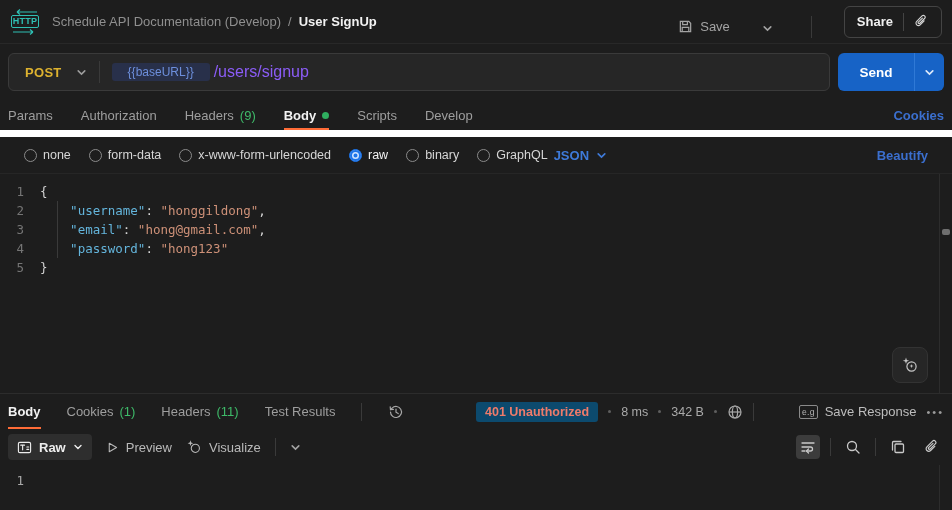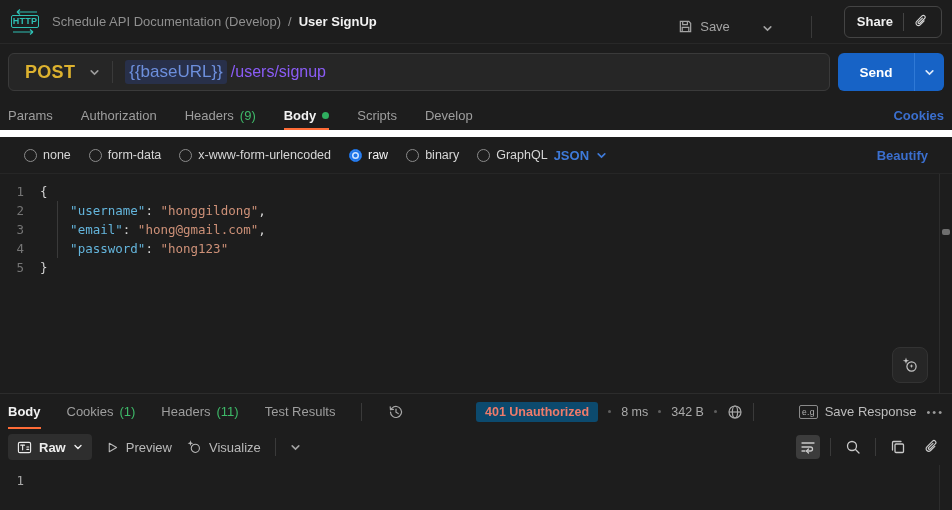--- a/index.html
+++ b/index.html
@@ -23,24 +23,24 @@
   .chev-btn { color:#a3a3a3; padding:4px 6px; cursor:pointer; }
   .v-divider { width:1px; height:22px; background:#3a3a3a; margin:0 8px; }
   .share-btn { display:flex; align-items:center; height:32px; border:1px solid #444; border-radius:6px; padding:0 12px; gap:10px; cursor:pointer; }
   .share-btn .label { color:#f0f0f0; font-weight:600; }
   .share-btn .sep { width:1px; height:18px; background:#444; }
   .share-btn .icon { color:#d5d5d5; }
 
   
   .request-row { height:56px; display:flex; align-items:center; padding:0 8px; gap:8px; }
   .url-bar { flex:1; height:38px; background:#262626; border:1px solid #3a3a3a; border-radius:6px; display:flex; align-items:center; overflow:hidden; }
-  .method { color:#ddb22f; font-weight:700; font-size:18px; letter-spacing:0.3px; padding:0 14px 0 16px; cursor:pointer; }
+  .method { color:#ddb22f; font-weight:700; font-size:13px; letter-spacing:0.3px; padding:0 14px 0 16px; cursor:pointer; }
   .method-chev { color:#9b9b9b; padding-right:12px; cursor:pointer; }
   .url-sep { width:1px; height:22px; background:#3a3a3a; margin-right:12px; }
-  .url-var { color:#6d8fdc; background:#28304a; border-radius:3px; padding:2px 4px; font-size:17px; }
+  .url-var { color:#6d8fdc; background:#28304a; border-radius:3px; padding:2px 16px; font-size:12px; }
   .url-path { color:#8b5cf6; margin-left:4px; font-size:16px; }
   .send-btn { width:106px; height:38px; background:#1763c6; border-radius:6px; display:flex; align-items:stretch; cursor:pointer; flex:none; }
   .send-main { flex:1; display:flex; align-items:center; justify-content:center; color:#fff; font-weight:700; font-size:13.5px; }
   .send-split { width:30px; border-left:1px solid #2f79d6; display:flex; align-items:center; justify-content:center; color:#dce9fa; }
 
   
   .tabs-row { height:37px; display:flex; align-items:center; padding:0 8px; border-bottom:7px solid #ffffff; gap:28px; }
   .tab { color:#9e9e9e; cursor:pointer; height:100%; display:flex; align-items:center; gap:6px; position:relative; }
   .tab .count { color:#3eba69; }
   .tab.active { color:#f2f2f2; font-weight:600; }

